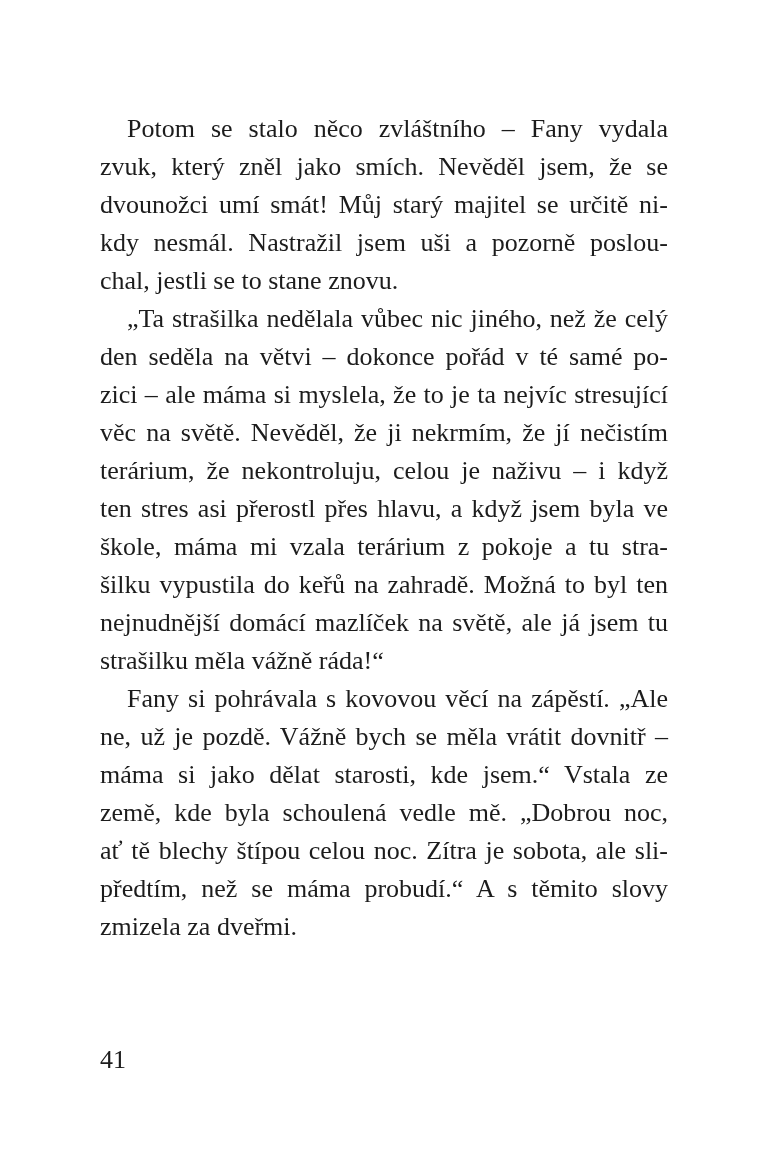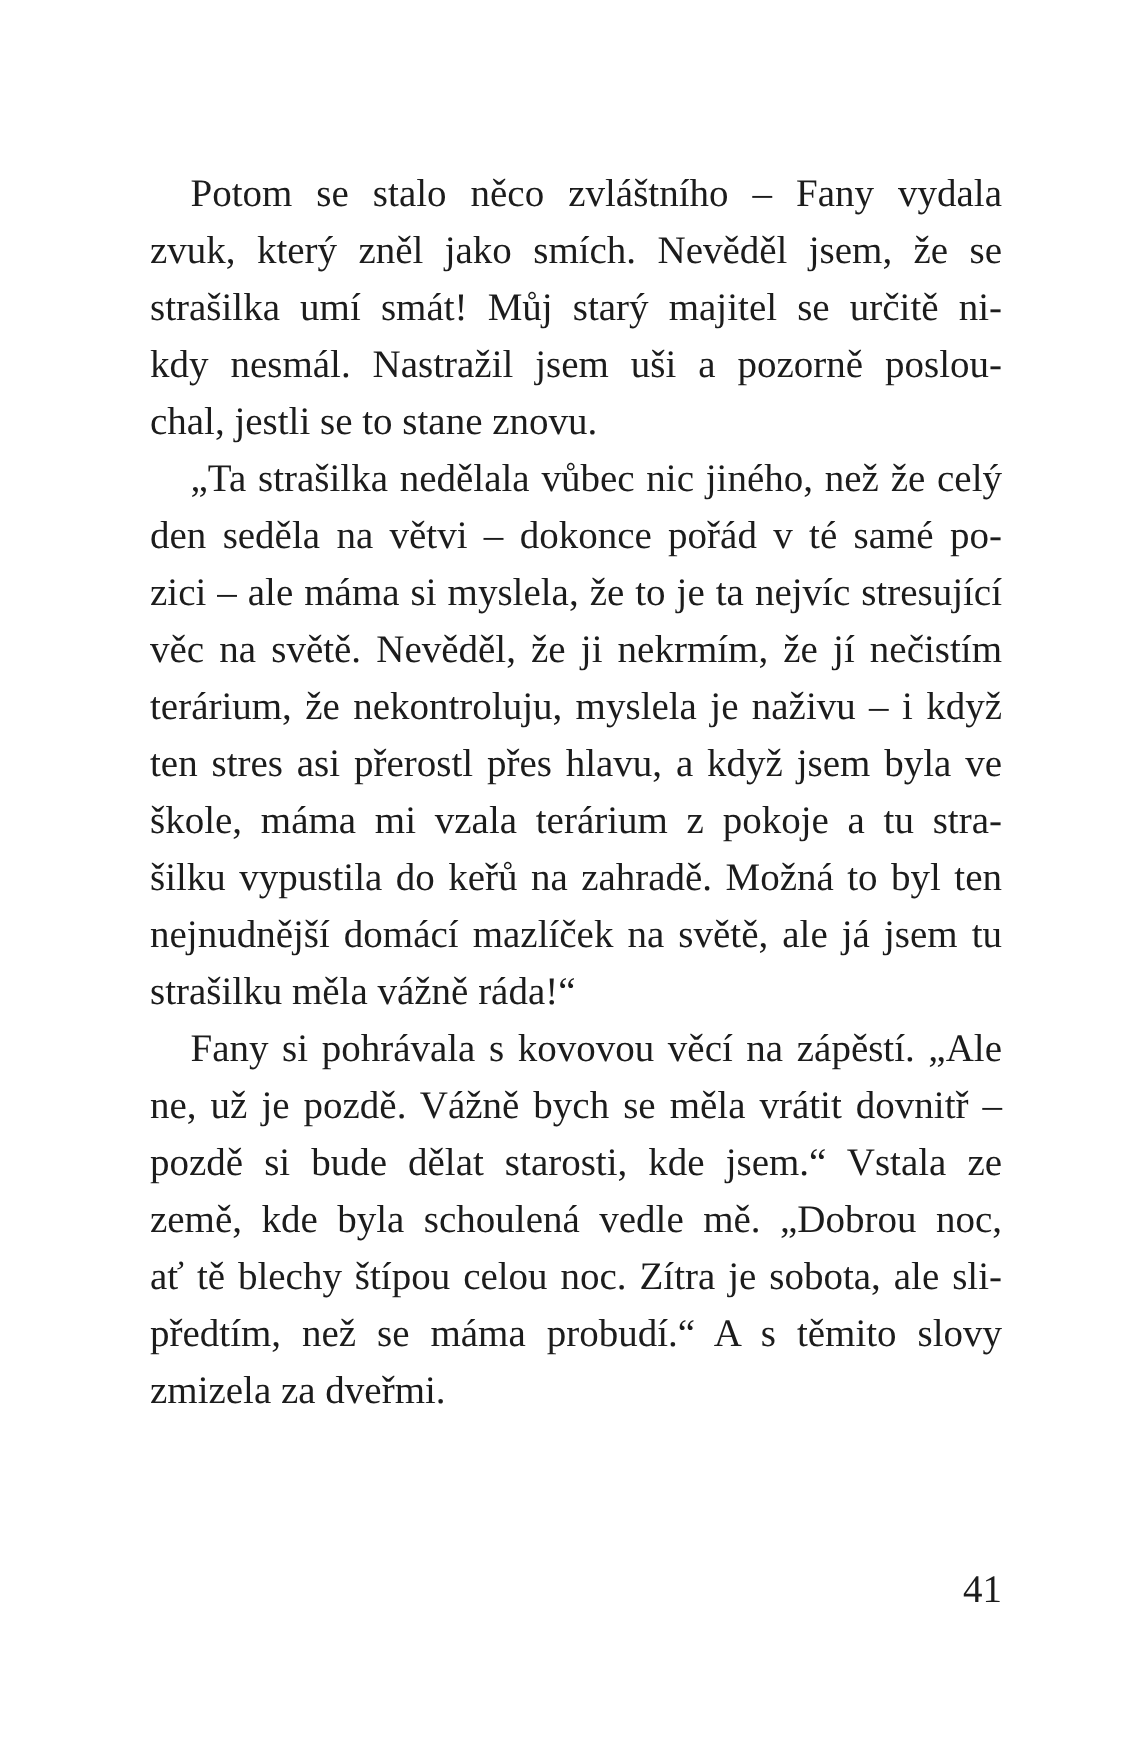--- a/index.html
+++ b/index.html
@@ -44,54 +44,54 @@
     text-indent: 27px;
   }
   .text-line.last {
     text-align-last: left;
   }
   .page-number {
     position: absolute;
     left: 100px;
     top: 1041px;
     width: 568px;
-    text-align: right;
+    text-align: left;
     font-size: 26px;
     line-height: 38px;
     color: #1c1c1c;
   }
 </style>
 </head>
 <body style="background: rgb(255, 255, 255); color: rgb(28, 28, 28);">
 
 <div class="book-page">
   <main class="text-block" id="text-block">
       <div class="paragraph">
         <div class="text-line first">Potom se stalo něco zvláštního – Fany vydala</div>
         <div class="text-line">zvuk, který zněl jako smích. Nevěděl jsem, že se</div>
-        <div class="text-line">strašilka umí smát! Můj starý majitel se určitě ni-</div>
+        <div class="text-line">dvounožci umí smát! Můj starý majitel se určitě ni-</div>
         <div class="text-line">kdy nesmál. Nastražil jsem uši a pozorně poslou-</div>
         <div class="text-line last">chal, jestli se to stane znovu.</div>
       </div>
       <div class="paragraph">
         <div class="text-line first">„Ta strašilka nedělala vůbec nic jiného, než že celý</div>
         <div class="text-line">den seděla na větvi – dokonce pořád v té samé po-</div>
         <div class="text-line">zici – ale máma si myslela, že to je ta nejvíc stresující</div>
         <div class="text-line">věc na světě. Nevěděl, že ji nekrmím, že jí nečistím</div>
-        <div class="text-line">terárium, že nekontroluju, myslela je naživu – i když</div>
+        <div class="text-line">terárium, že nekontroluju, celou je naživu – i když</div>
         <div class="text-line">ten stres asi přerostl přes hlavu, a když jsem byla ve</div>
         <div class="text-line">škole, máma mi vzala terárium z pokoje a tu stra-</div>
         <div class="text-line">šilku vypustila do keřů na zahradě. Možná to byl ten</div>
         <div class="text-line">nejnudnější domácí mazlíček na světě, ale já jsem tu</div>
         <div class="text-line last">strašilku měla vážně ráda!“</div>
       </div>
       <div class="paragraph">
         <div class="text-line first">Fany si pohrávala s kovovou věcí na zápěstí. „Ale</div>
         <div class="text-line">ne, už je pozdě. Vážně bych se měla vrátit dovnitř –</div>
-        <div class="text-line">pozdě si bude dělat starosti, kde jsem.“ Vstala ze</div>
+        <div class="text-line">máma si jako dělat starosti, kde jsem.“ Vstala ze</div>
         <div class="text-line">země, kde byla schoulená vedle mě. „Dobrou noc,</div>
         <div class="text-line">ať tě blechy štípou celou noc. Zítra je sobota, ale sli-</div>
         <div class="text-line">předtím, než se máma probudí.“ A s těmito slovy</div>
         <div class="text-line last">zmizela za dveřmi.</div>
       </div>
     </main>
   <footer class="page-number">41</footer>
 </div>
 
 </body></html>

